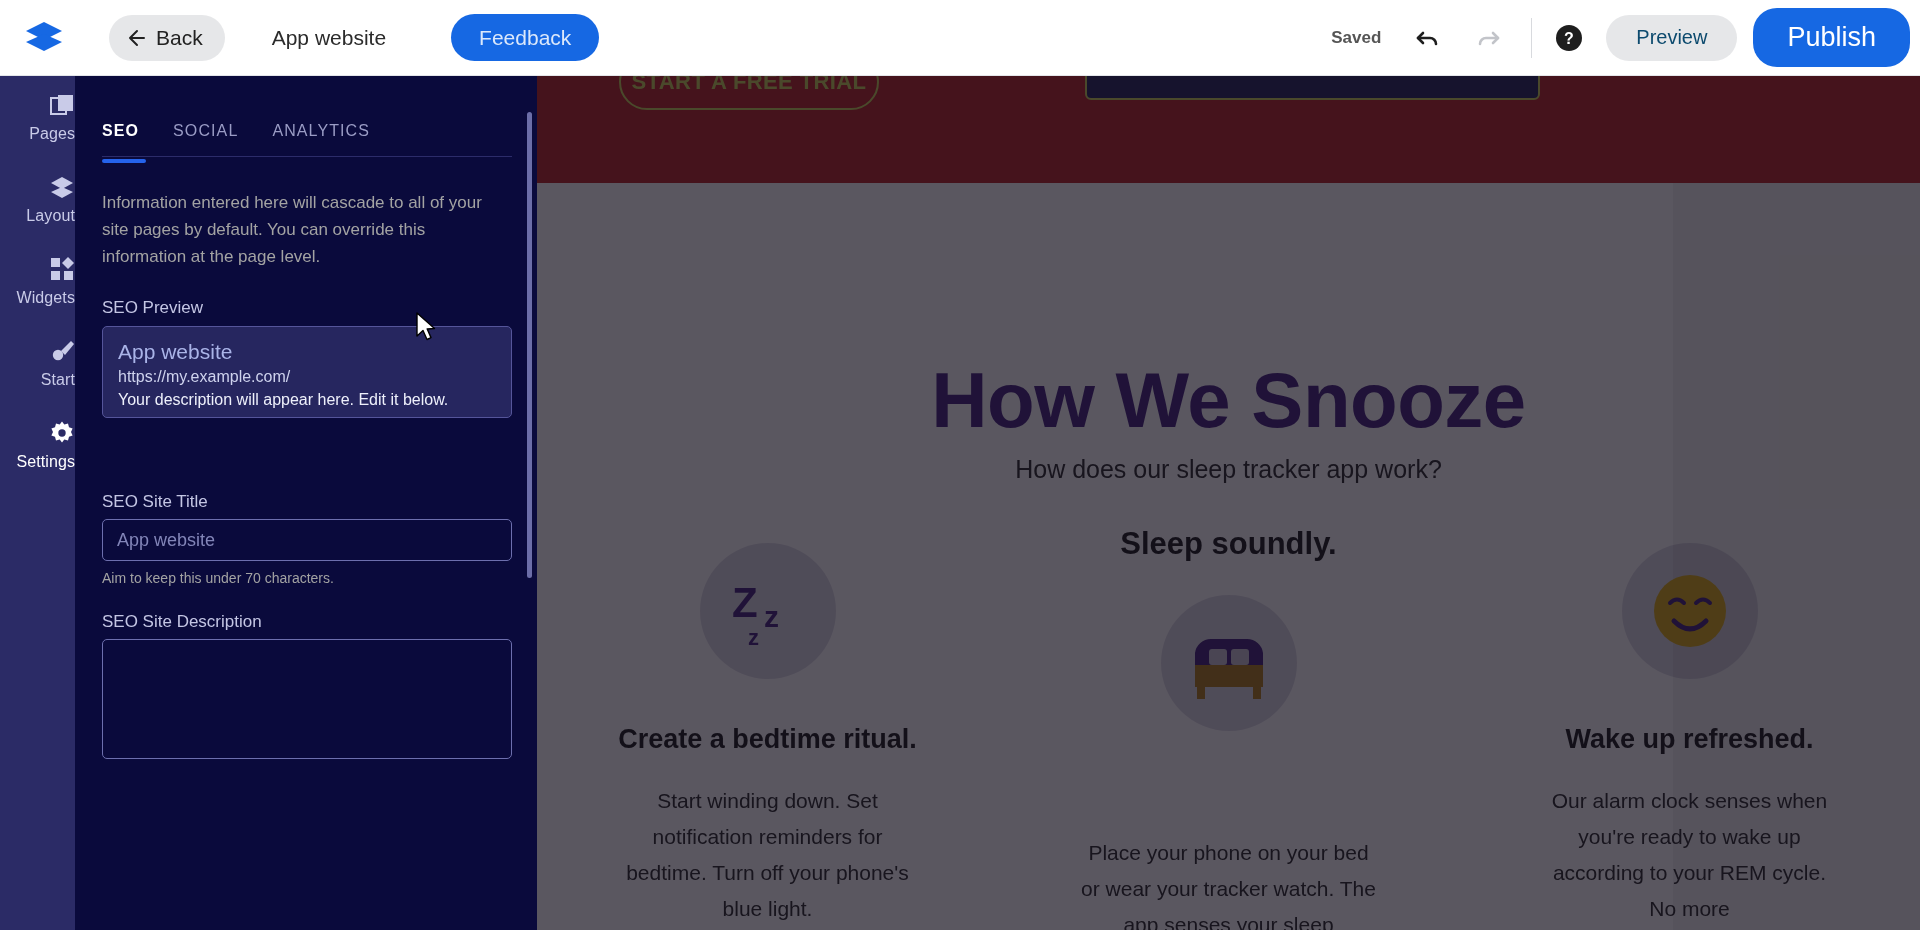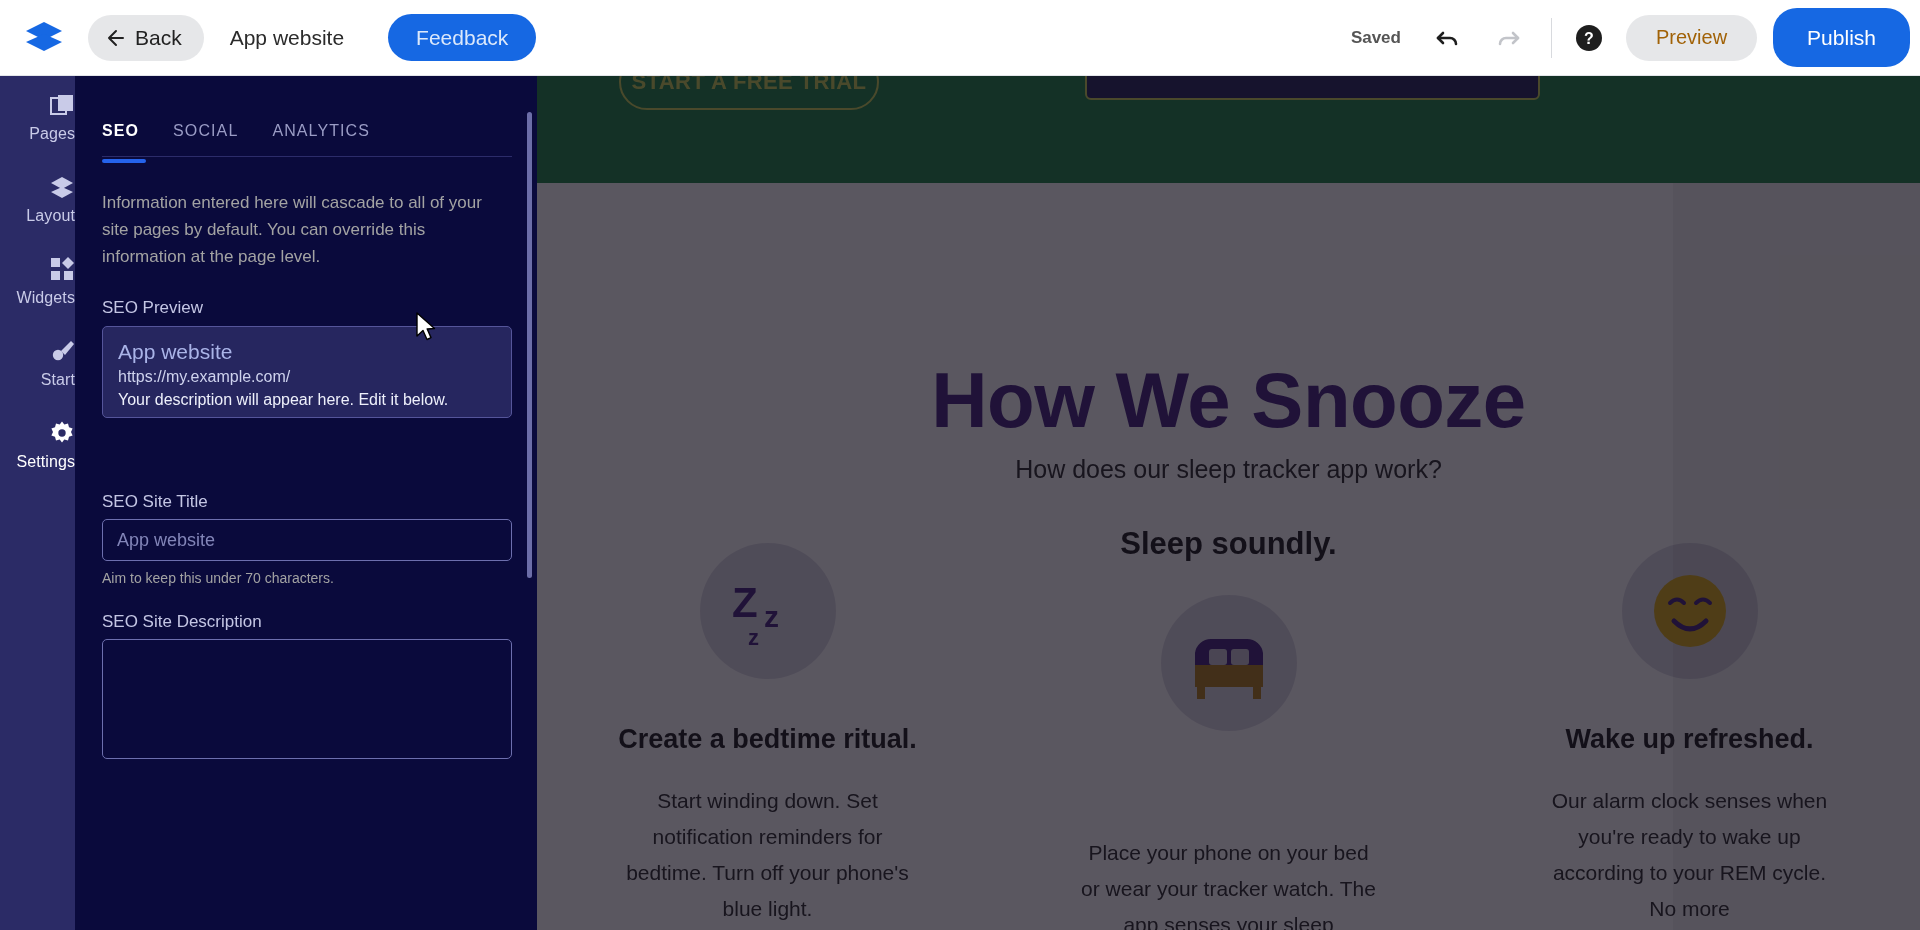--- a/index.html
+++ b/index.html
@@ -11,20 +11,21 @@
   }
 
   
   .topbar {
     position: absolute; top: 0; left: 0;
     width: 1920px; height: 76px;
     background: #ffffff;
     border-bottom: 1px solid #e4e6ea;
     display: flex; align-items: center;
     z-index: 50;
+    gap: 21px;
   }
   .logo { margin-left: 18px; width: 52px; height: 44px; display: flex; align-items: center; justify-content: center; }
   .btn-back {
     margin-left: 18px;
     height: 46px; padding: 0 22px 0 16px;
     background: #e6e7e9; border: none; border-radius: 23px;
     display: flex; align-items: center; gap: 9px;
     font-size: 21px; color: #222; cursor: pointer;
   }
   .arrow-left { display: inline-block; width: 22px; height: 22px; }
@@ -37,26 +38,26 @@
     font-size: 21px; cursor: pointer;
   }
   .top-right { margin-left: auto; display: flex; align-items: center; height: 100%; padding-right: 10px; }
   .saved-label { font-size: 17px; color: #555; font-weight: bold; margin-right: 26px; }
   .icon-btn { width: 42px; height: 42px; display: flex; align-items: center; justify-content: center; cursor: pointer; }
   .vdiv { width: 1px; height: 40px; background: #d8dade; margin: 0 22px; }
   .help-icon { width: 30px; height: 30px; cursor: pointer; }
   .btn-preview {
     margin-left: 22px; height: 46px; padding: 0 30px;
     background: #e6e7e9; border: none; border-radius: 23px;
-    font-size: 20px; color: #a16207; cursor: pointer;
+    font-size: 20px; color: #0c4a6e; cursor: pointer;
   }
   .btn-publish {
     margin-left: 16px; height: 59px; padding: 0 34px;
     background: #1668e3; color: #ffffff; border: none; border-radius: 24px;
-    font-size: 21px; cursor: pointer;
+    font-size: 27px; cursor: pointer;
   }
 
   
   .rail {
     position: absolute; top: 76px; left: 0;
     width: 75px; height: 854px;
     background: #2b2b66;
     z-index: 40;
   }
   .rail-item {
@@ -147,21 +148,21 @@
 
   
   .site {
     position: absolute; top: 76px; left: 537px;
     width: 1383px; height: 854px;
     overflow: hidden;
     background: #f0f0f0;
   }
   .site-hero-band {
     position: absolute; top: 0; left: 0; width: 1383px; height: 107px;
-    background: #15803d;
+    background: #b91c1c;
   }
   .hero-btn-pill {
     position: absolute; top: -22px; left: 82px;
     width: 260px; height: 56px;
     border: 2px solid #c8d14f; border-radius: 28px;
     color: #c8d14f; font-size: 22px; font-weight: bold;
     display: flex; align-items: center; justify-content: center;
     letter-spacing: .4px;
   }
   .hero-right-box {

